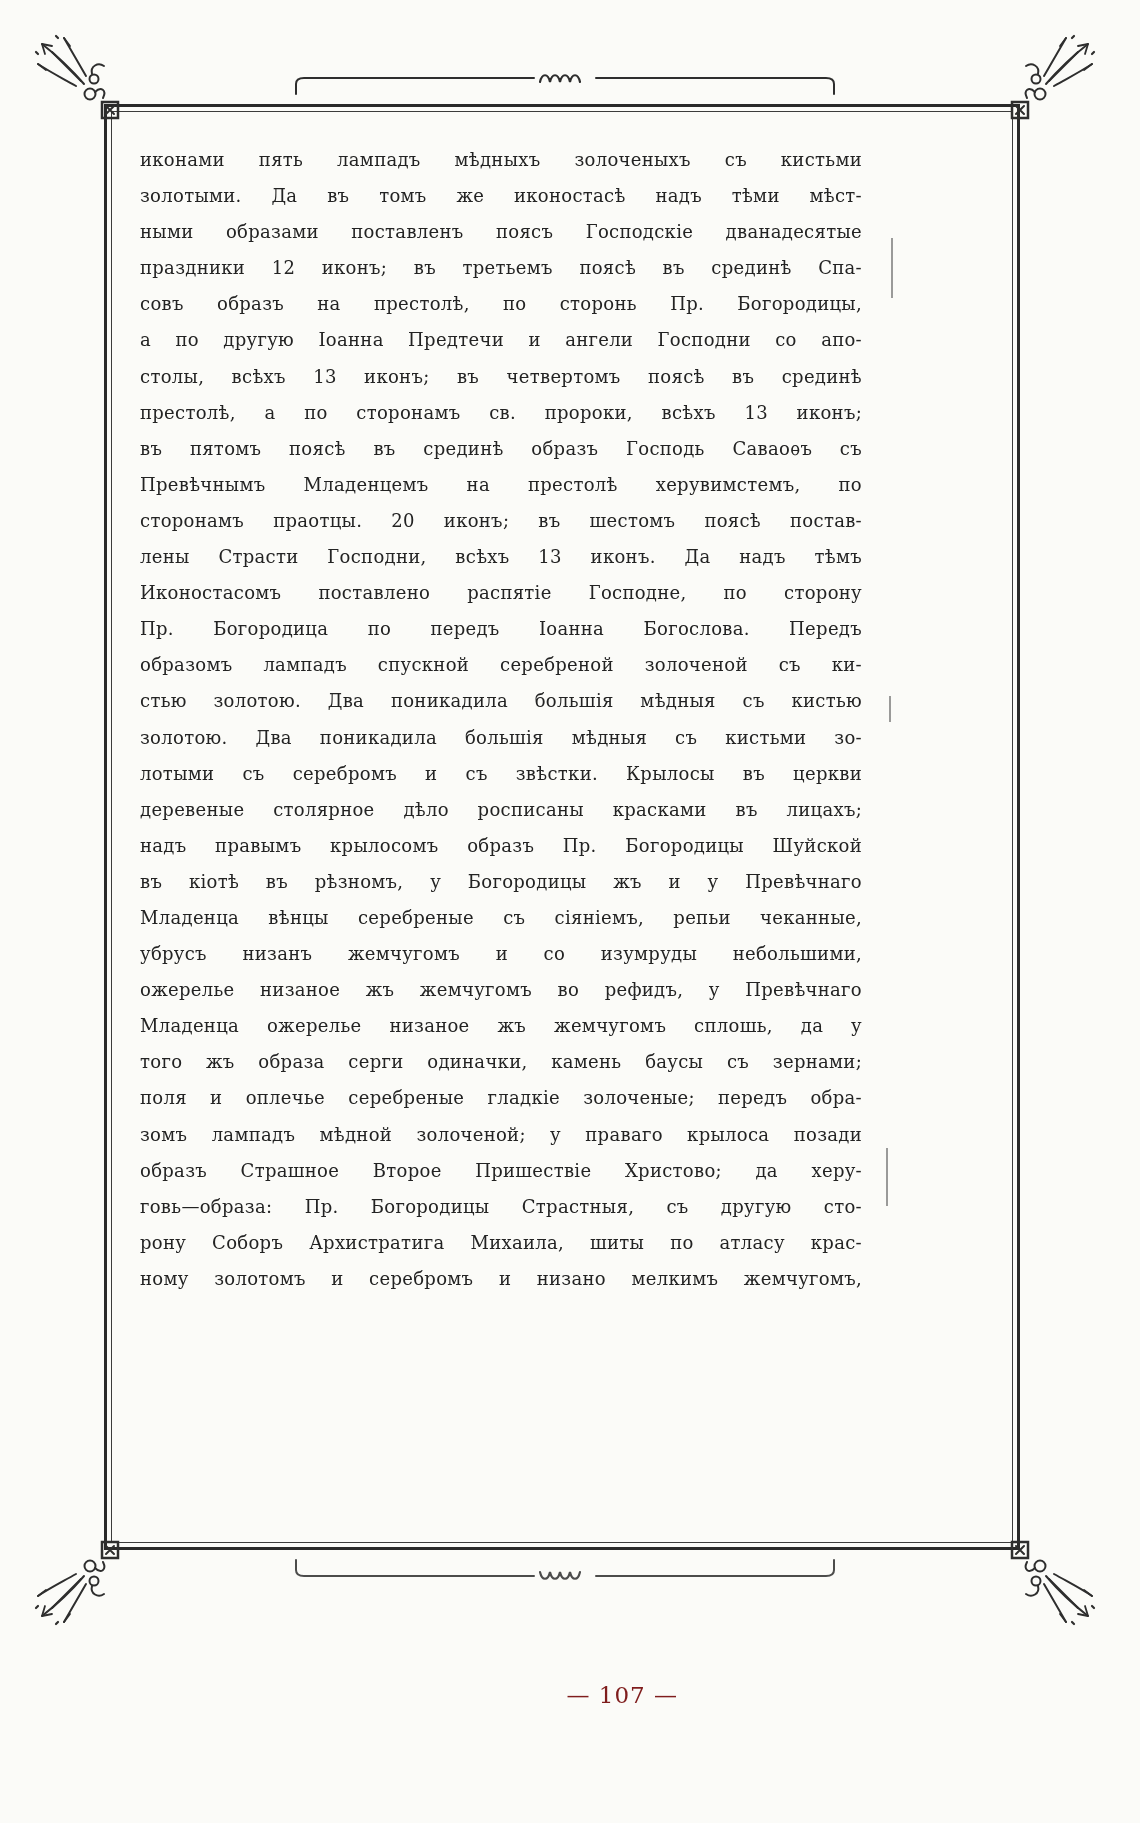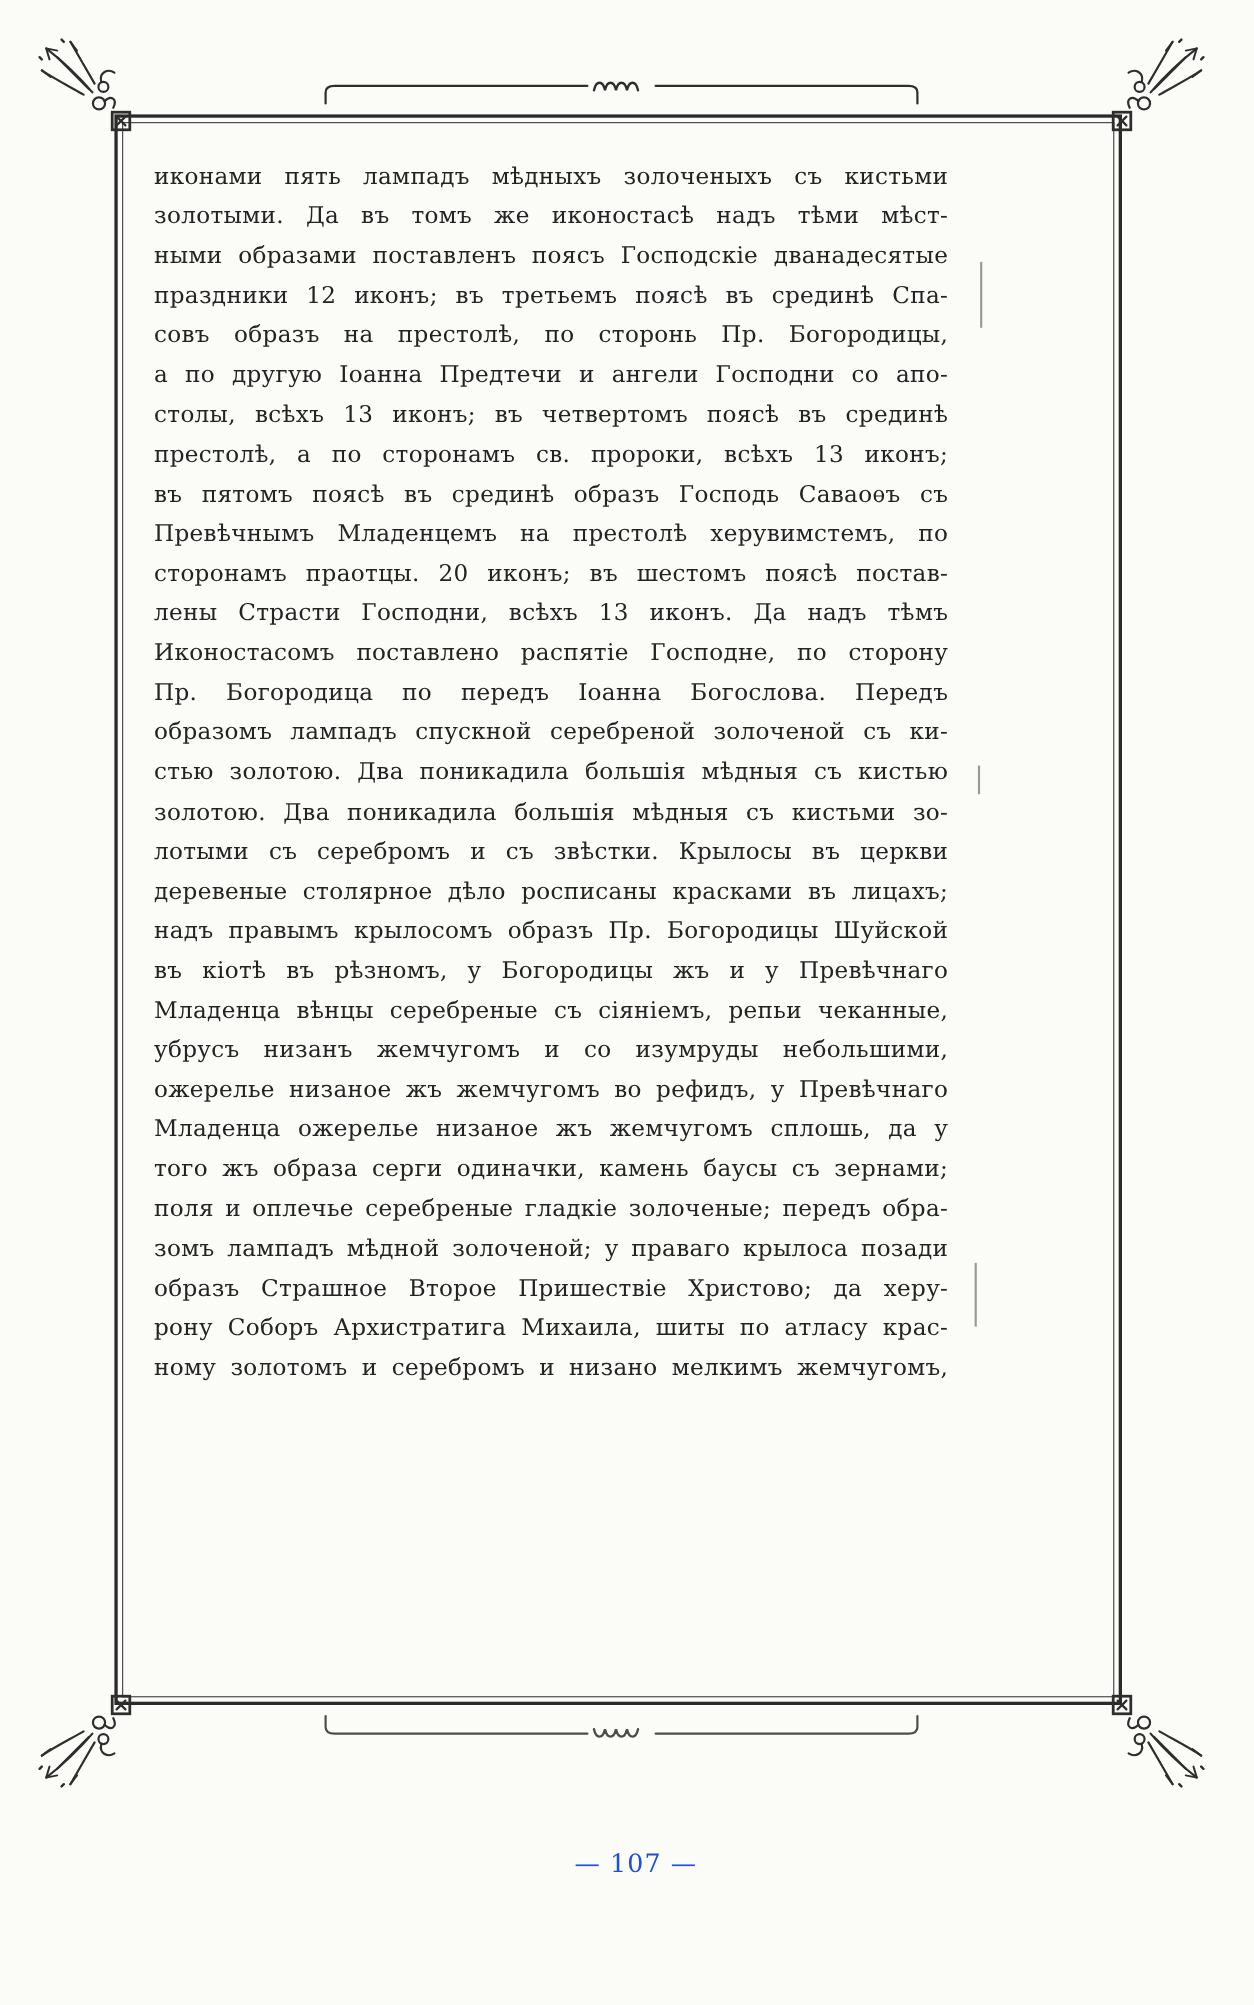--- a/index.html
+++ b/index.html
@@ -43,42 +43,42 @@
   }
   .bracket.top { top: 72px; }
   .bracket.bottom { top: 1556px; transform: scaleY(-1); opacity: .85; }
   .bracket svg { width: 100%; height: 100%; }
 
   
   .textblock {
     position: absolute;
     left: 140px; top: 142px;
     width: 722px;
-    font-size: 21px;
+    font-size: 18px;
     letter-spacing: 0.3px;
   }
   .line {
     height: 36.1px;
     line-height: 36.1px;
     text-align: justify;
     text-align-last: justify;
     -moz-text-align-last: justify;
     white-space: normal;
   }
   .line .it { }
 
   
   .pagenum {
     position: absolute;
     left: 478px; top: 1682px;
     width: 200px;
-    text-align: center;
+    text-align: right;
     font-size: 23px;
     letter-spacing: 1px;
-    color: #1d4ed8;
+    color: #7f1d1d;
   }
 
   
   .artifact {
     position: absolute;
     background: #4a4a4a;
     opacity: 0.55;
   }
   .a1 { left: 891px; top: 238px; width: 2px; height: 60px; }
   .a2 { left: 889px; top: 696px; width: 2px; height: 26px; }
@@ -174,17 +174,18 @@
     <div class="line"><span>надъ правымъ крылосомъ образъ Пр. Богородицы Шуйской</span></div>
     <div class="line"><span>въ кіотѣ въ рѣзномъ, у Богородицы жъ и у Превѣчнаго</span></div>
     <div class="line"><span>Младенца вѣнцы серебреные съ сіяніемъ, репьи чеканные,</span></div>
     <div class="line"><span>убрусъ низанъ жемчугомъ и со изумруды небольшими,</span></div>
     <div class="line"><span>ожерелье низаное жъ жемчугомъ во рефидъ, у Превѣчнаго</span></div>
     <div class="line"><span>Младенца ожерелье низаное жъ жемчугомъ сплошь, да у</span></div>
     <div class="line"><span>того жъ образа серги одиначки, камень баусы съ зернами;</span></div>
     <div class="line"><span>поля и оплечье серебреные гладкіе золоченые; передъ обра-</span></div>
     <div class="line"><span>зомъ лампадъ мѣдной золоченой; у праваго крылоса позади</span></div>
     <div class="line"><span>образъ Страшное Второе Пришествіе Христово; да херу-</span></div>
+    <div class="line"><span>говь—образа: Пр. Богородицы Страстныя, съ другую сто-</span></div>
     <div class="line"><span>рону Соборъ Архистратига Михаила, шиты по атласу крас-</span></div>
     <div class="line"><span>ному золотомъ и серебромъ и низано мелкимъ жемчугомъ,</span></div>
   </div>
 
 <div class="pagenum">— 107 —</div>
 
 </body></html>

